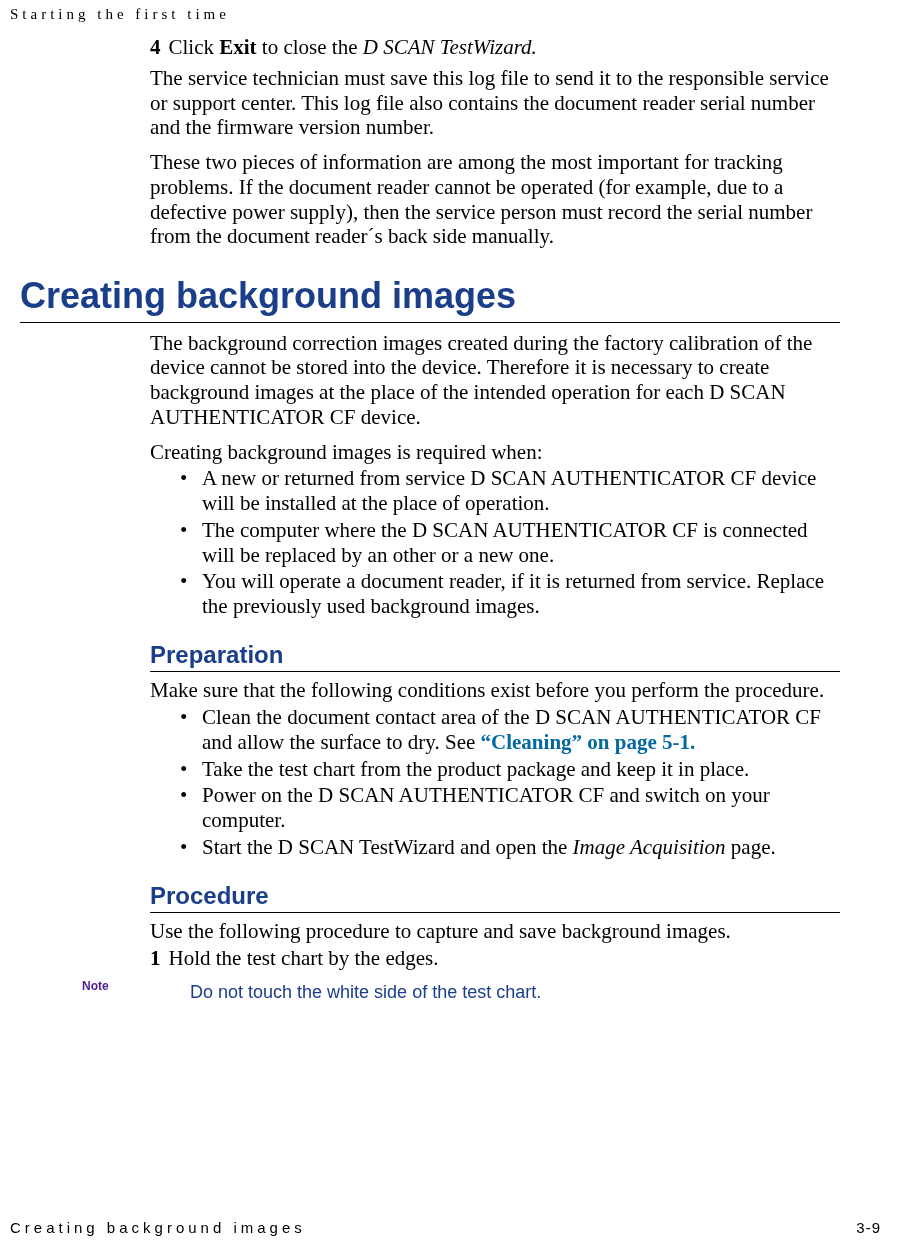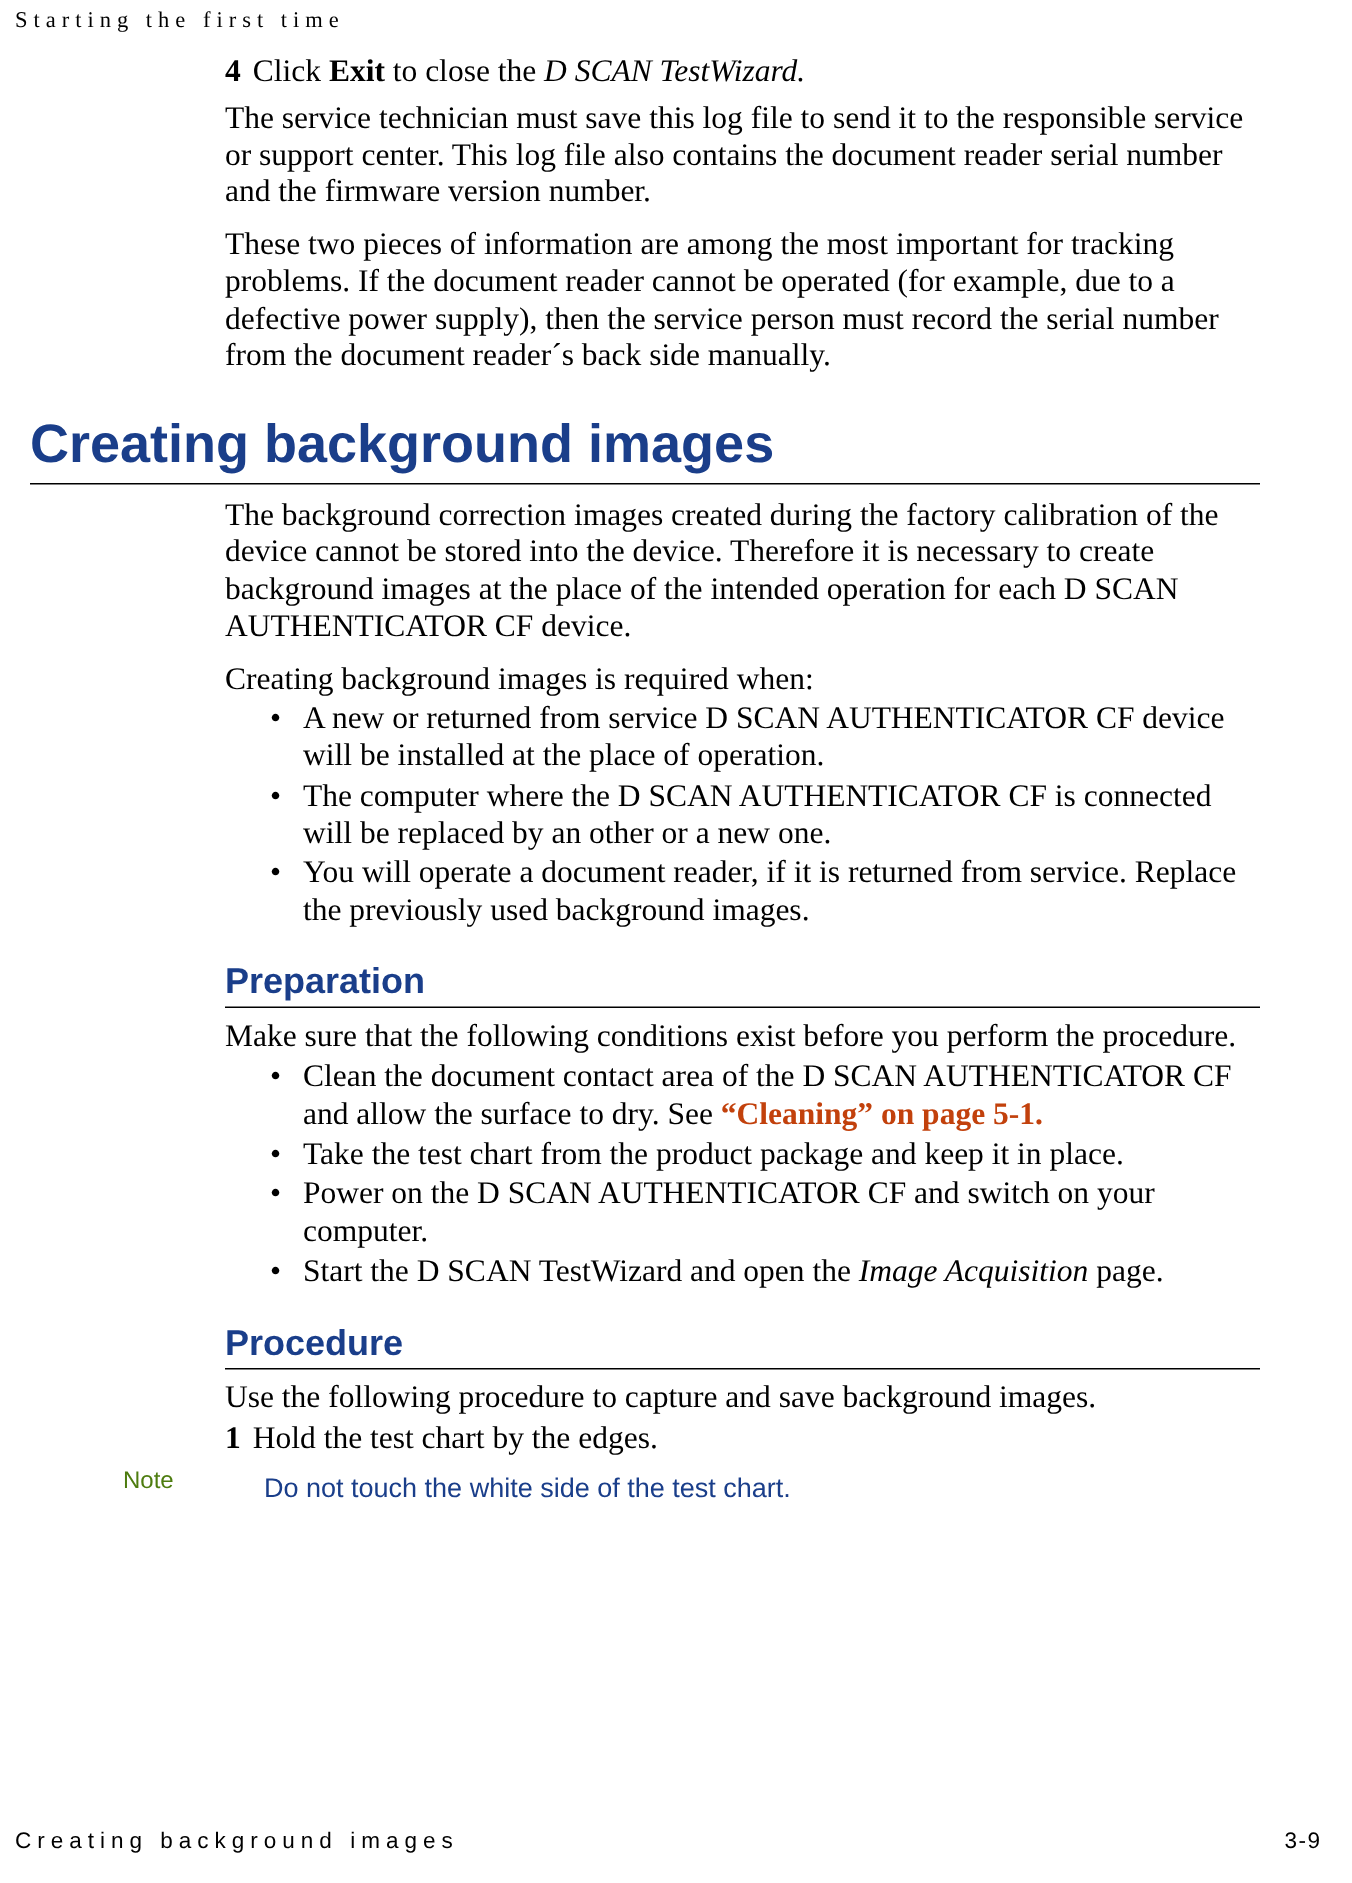--- a/index.html
+++ b/index.html
@@ -65,31 +65,31 @@
   }
   .ul { margin: 2px 0 10px 0; padding-left: 30px; font-family: Liberation Serif, serif; }
   .ul .li { padding-left: 22px; text-indent: -22px; margin: 0 0 2px 0; }
   .ul .li .bullet { display: inline-block; width: 22px; text-indent: 0; }
   .note-row { margin-top: 8px; position: relative; }
   .note-label {
     position: absolute;
     left: -68px;
     top: 0;
     font-family: Arial, Helvetica, sans-serif;
-    font-weight: normal;
-    font-size: 16px;
-    color: #4d7c0f;
+    font-weight: bold;
+    font-size: 12px;
+    color: #4c1d95;
   }
   .note-text {
     font-family: Arial, Helvetica, sans-serif;
     font-size: 18px;
     color: #1a3e8a;
-    margin-left: 26px;
+    margin-left: 40px;
   }
-  .link { color: #c2410c; font-weight: bold; margin-top: 20px; }
+  .link { color: #0369a1; font-weight: bold; margin-top: 20px; }
   .footer {
     position: absolute;
     bottom: 18px;
     left: 10px;
     right: 20px;
     font-family: Verdana, Arial, sans-serif;
     font-size: 15px;
     letter-spacing: 4px;
     color: #000;
   }

